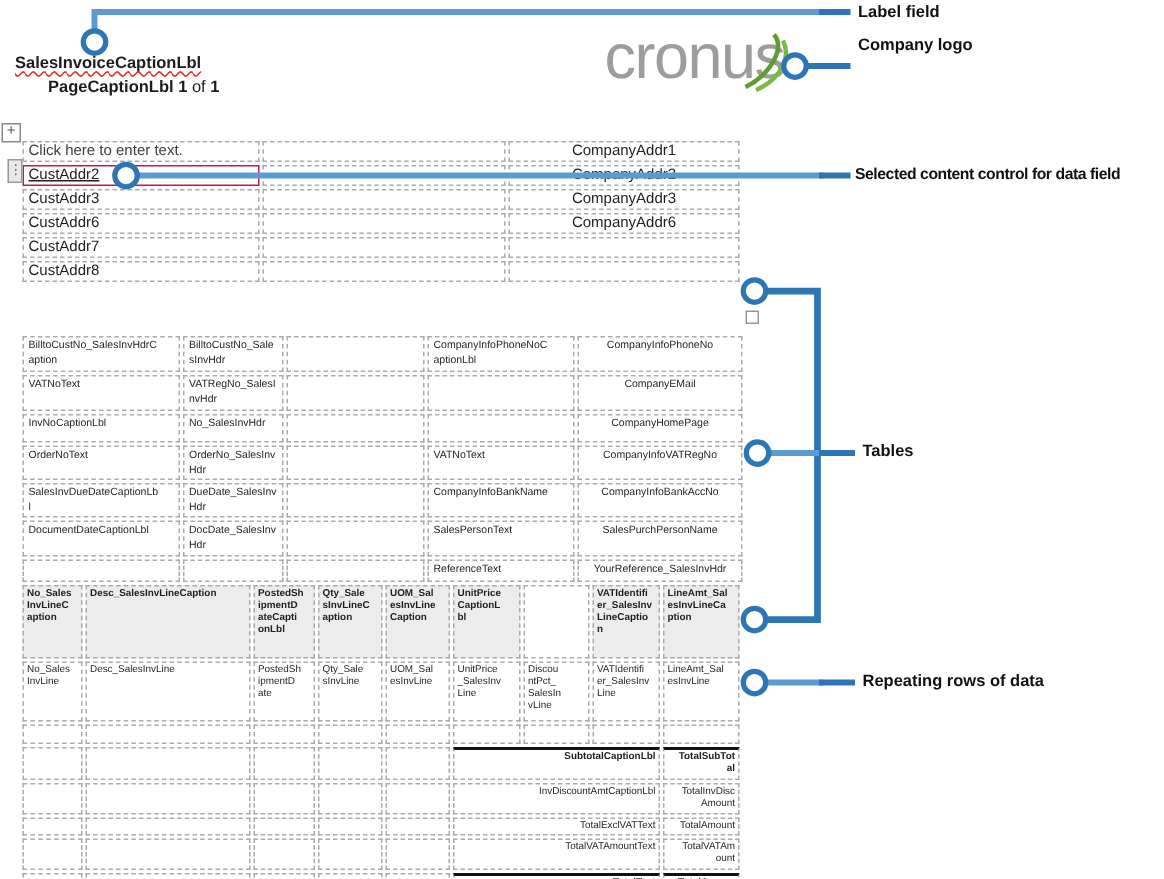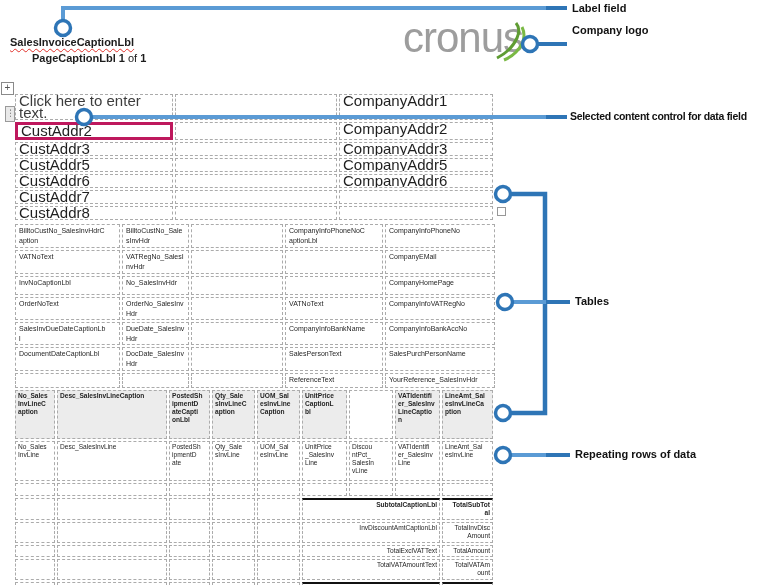--- a/index.html
+++ b/index.html
@@ -13,26 +13,26 @@
   #page-caption .of{font-weight:normal;}
 
   
   .logo{position:absolute;left:357px;top:14px;z-index:1;}
   .logo-text{font-size:42px;line-height:48px;color:#9d9d9d;letter-spacing:-1px;margin-left:46px;}
   .leaf{position:absolute;left:494px;top:20px;z-index:2;}
 
   
   table{position:absolute;border-collapse:separate;border-spacing:2px;table-layout:fixed;z-index:1;}
   td{border:1px dashed #ababab;vertical-align:top;overflow:hidden;padding:0 3px;color:#1f1f1f;}
-  .right{text-align:left;}
+  .right{text-align:center;}
 
   
   .t1{left:13px;top:92px;}
-  .t1 td{font-size:15px;line-height:12px;height:12px;}
-  .t1 td.selected{border:3px solid #be185d;}
+  .t1 td{font-size:10px;line-height:12px;height:12px;}
+  .t1 td.selected{border:1px solid #be185d;text-decoration:underline;}
   .placeholder{color:#3d3d3d;}
 
   
   .t2{left:13px;top:222px;}
   .t2 td{font-size:7px;line-height:9.5px;padding:1px 3px;white-space:pre-line;}
   .h20>td{height:20px;} .h17>td{height:17px;} .h15>td{height:15px;} .h11>td{height:11px;}
 
   
   .t3{left:13px;top:388px;}
   .t3 td{font-size:6.6px;line-height:8px;padding:1px 2px;white-space:pre-line;}
@@ -96,25 +96,20 @@
   </tr>
   <tr>
     <td class="selected">CustAddr2</td>
     <td></td>
     <td class="right">CompanyAddr2</td>
   </tr>
   <tr>
     <td>CustAddr3</td>
     <td></td>
     <td class="right">CompanyAddr3</td>
-  </tr>
-  <tr>
-    <td>CustAddr5</td>
-    <td></td>
-    <td class="right">CompanyAddr5</td>
   </tr>
   <tr>
     <td>CustAddr6</td>
     <td></td>
     <td class="right">CompanyAddr6</td>
   </tr>
   <tr>
     <td>CustAddr7</td>
     <td></td>
     <td></td>

